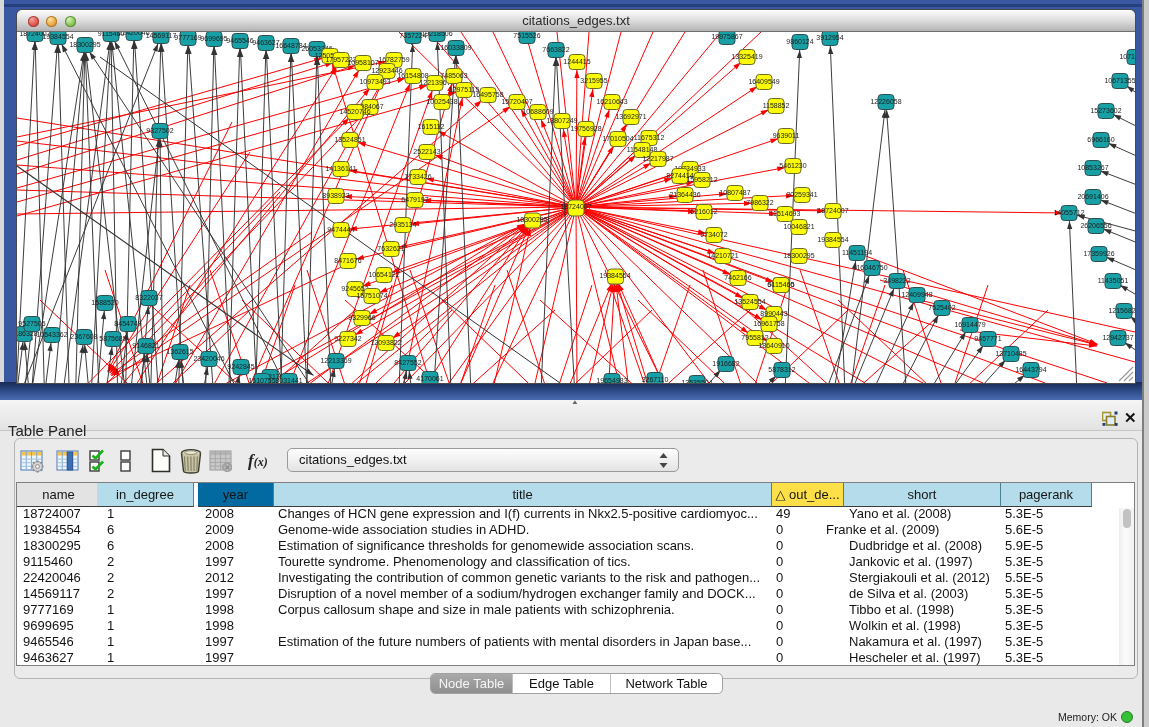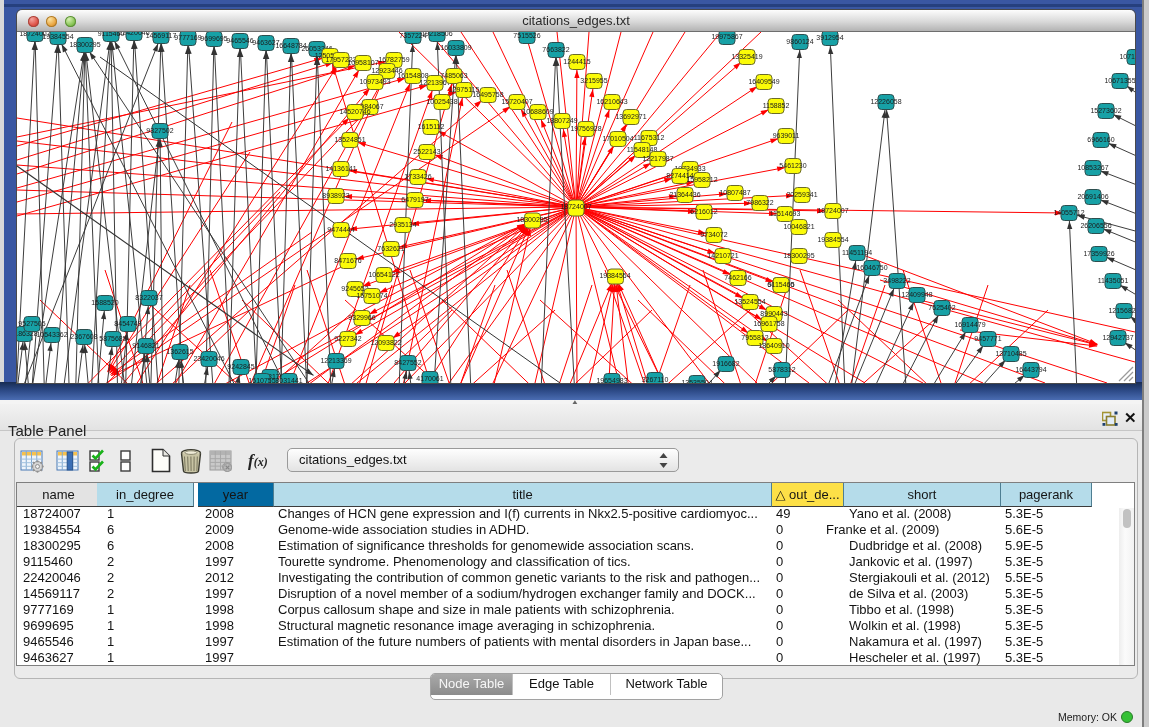--- a/index.html
+++ b/index.html
@@ -17,21 +17,21 @@
 #phdr .t{position:absolute;left:8px;top:18px;font-size:15px;color:#222}
 #cont{position:absolute;left:14px;top:438px;width:1124px;height:241px;background:#ebebeb;border:1px solid #b5b5b5;border-radius:6px}
 #combo{position:absolute;left:287px;top:448px;width:392px;height:24px;background:linear-gradient(#fefefe,#e3e3e3);border:1px solid #9a9a9a;border-radius:5px;font-size:13px;color:#111;line-height:22px;padding-left:11px}
 #tframe{position:absolute;left:16px;top:482px;width:1119px;height:184px;background:#fff;border:1px solid #7f7f7f}
 .hc{position:absolute;top:483px;height:24px;line-height:24px;text-align:center;font-size:13px;color:#151515;border-right:1px solid #4e7e92;border-bottom:1px solid #3c3c3c}
 #hwhite{position:absolute;left:1092px;top:483px;width:42px;height:25px;background:#fff}
 .row{position:absolute;left:0;width:1117px;height:16px;font-size:13px;color:#131313}
 .row span{position:absolute;top:0;line-height:16px;white-space:nowrap;overflow:hidden}
 #vsb{position:absolute;left:1119px;top:508px;width:15px;height:157px;background:linear-gradient(90deg,#ededed,#fbfbfb 40%,#f2f2f2)}
 #vth{position:absolute;left:1122.5px;top:509px;width:8.5px;height:19px;background:#c2c2c2;border-radius:4.5px}
-#tabs{position:absolute;left:430px;top:673px;height:27px;border:1px solid #a2a2a2;border-radius:5px;overflow:hidden;background:#fff}
+#tabs{position:absolute;left:430px;top:673px;height:21px;border:1px solid #a2a2a2;border-radius:5px;overflow:hidden;background:#fff}
 .seg{float:left;height:21px;line-height:20px;font-size:13px;text-align:center}
 #seg1{width:81px;background:linear-gradient(#a9a9a9,#8c8c8c);color:#f7f7f7}
 #seg2{width:98px;color:#111;border-left:1px solid #c0c0c0}
 #seg3{width:112px;color:#111;border-left:1px solid #c0c0c0}
 #mem{position:absolute;left:1058px;top:711px;font-size:10.5px;color:#222}
 #memdot{position:absolute;left:1120.5px;top:710.5px;width:12px;height:12px;border-radius:50%;background:#35c135;border:1px solid #2a7a2a}
 #rstrip{position:absolute;left:1142px;top:0;width:7px;height:727px;background:#cbcbcb;border-left:2.5px solid #7e7e7e}
 #caret{position:absolute;left:571px;top:398px;font-size:8px;color:#666;transform:scaleX(1.3)}
 .x{position:absolute;font-weight:bold;color:#111}
 </style></head>
@@ -990,21 +990,20 @@
     <span style="left:205px">1998</span>
     <span style="left:278px;width:492px">Corpus callosum shape and size in male patients with schizophrenia.</span>
     <span style="left:776px">0</span>
     <span style="left:849px">Tibbo et al. (1998)</span>
     <span style="left:1005px">5.3E-5</span>
   </div>
 <div class="row" style="top:618px">
     <span style="left:23px">9699695</span>
     <span style="left:107px">1</span>
     <span style="left:205px">1998</span>
-    <span style="left:278px;width:492px">Structural magnetic resonance image averaging in schizophrenia.</span>
     <span style="left:776px">0</span>
     <span style="left:849px">Wolkin et al. (1998)</span>
     <span style="left:1005px">5.3E-5</span>
   </div>
 <div class="row" style="top:634px">
     <span style="left:23px">9465546</span>
     <span style="left:107px">1</span>
     <span style="left:205px">1997</span>
     <span style="left:278px;width:492px">Estimation of the future numbers of patients with mental disorders in Japan base...</span>
     <span style="left:776px">0</span>

